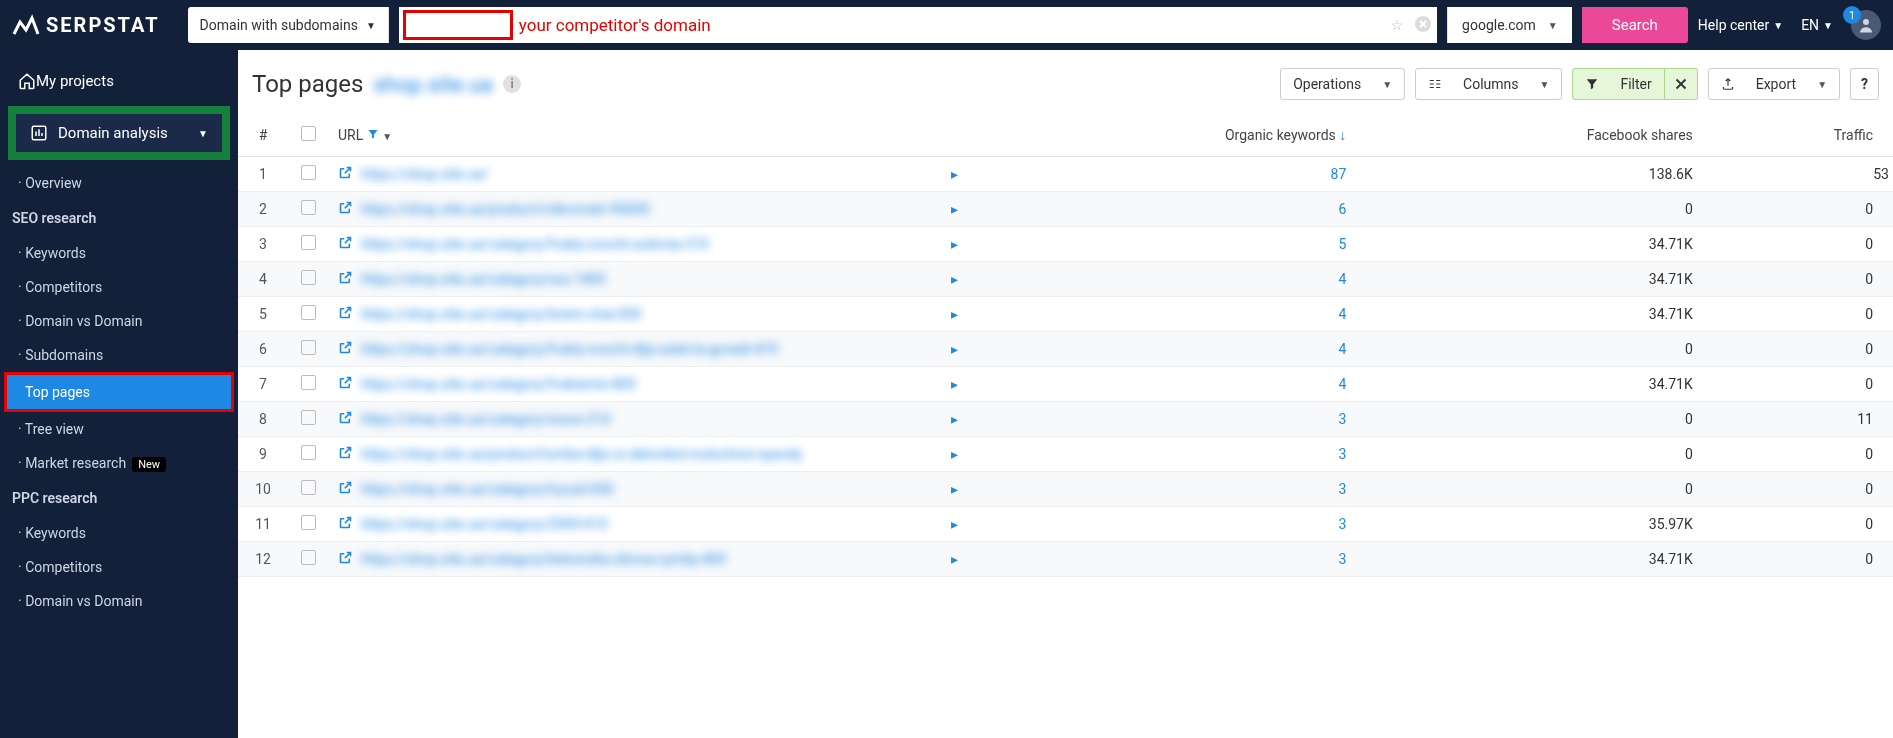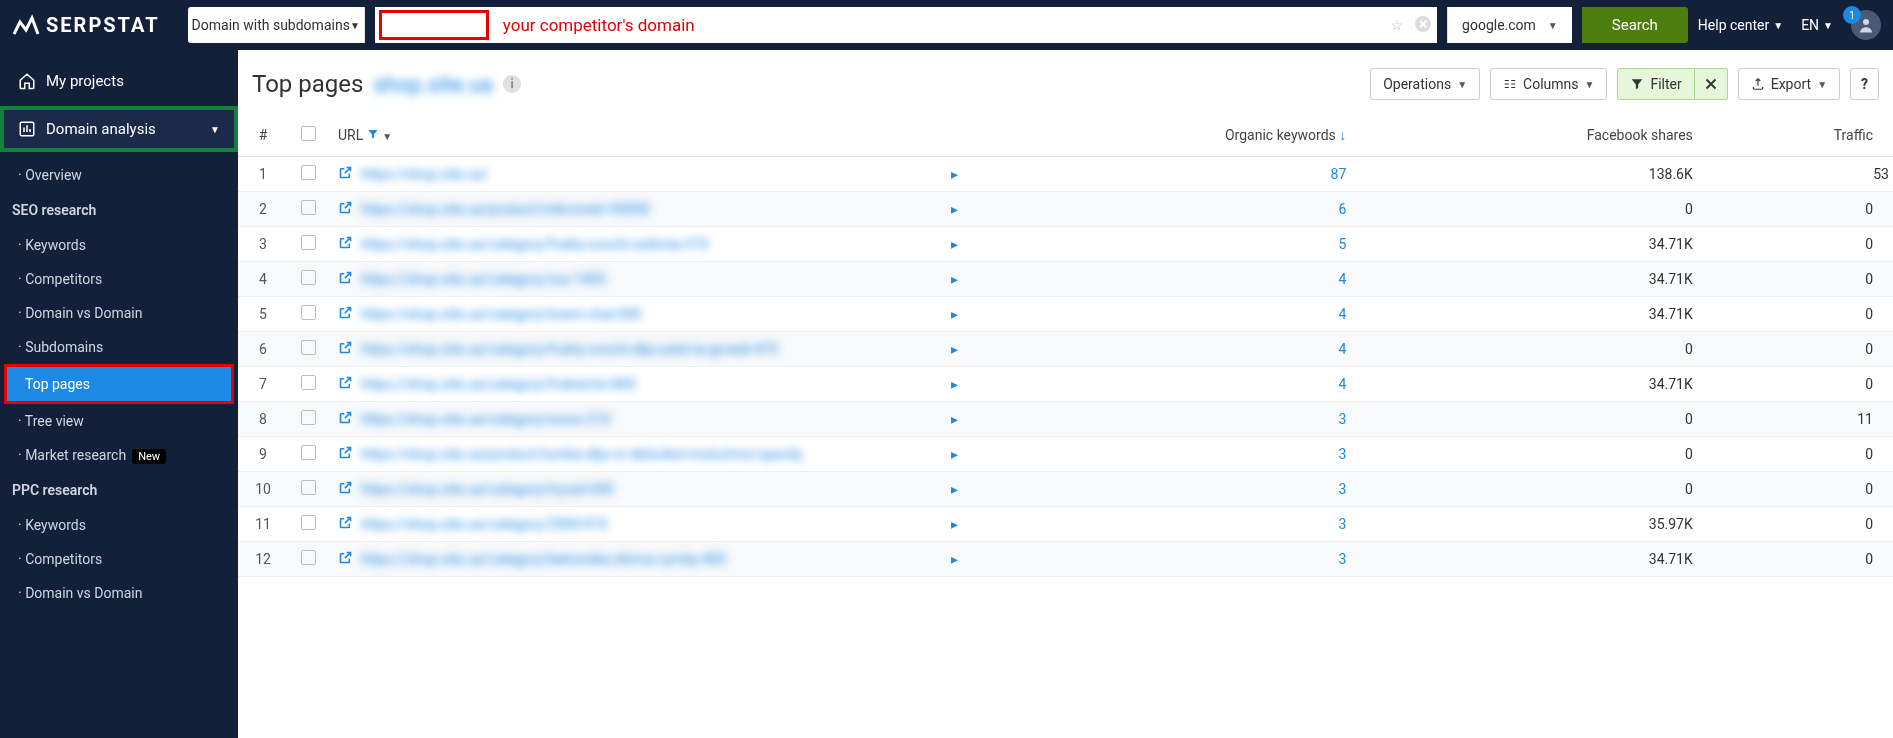--- a/index.html
+++ b/index.html
@@ -1,52 +1,52 @@
 <!DOCTYPE html>
 <html><head>
 <meta charset="utf-8">
 <style>
   *{box-sizing:border-box;margin:0;padding:0;font-family:-apple-system,BlinkMacSystemFont,"Segoe UI",Roboto,sans-serif}
   body{background:#fff;color:#333;font-size:14px;width:1893px}
   .topbar{display:flex;align-items:center;background:#13203a;height:50px;padding:0 12px;gap:10px}
   .logo{display:flex;align-items:center;gap:6px;color:#fff;font-weight:700;letter-spacing:2px;font-size:20px;margin-right:18px}
   .logo svg{height:22px}
-  .selector{display:flex;align-items:center;background:#fff;border-radius:3px 0 0 3px;height:36px;padding:0 4px;gap:0;cursor:pointer;border-right:1px solid #e0e0e0}
+  .selector{display:flex;align-items:center;background:#fff;border-radius:3px 0 0 3px;height:36px;padding:0 12px;gap:8px;cursor:pointer;border-right:1px solid #e0e0e0}
   .selector span{color:#333}
   .searchbox{display:flex;align-items:center;background:#fff;height:36px;flex:1;border-radius:0}
   .domain-input{border:3px solid #e60000;height:30px;width:110px;margin-left:4px}
-  .hint-text{color:#e60000;font-size:17px;margin-left:14px}
+  .hint-text{color:#e60000;font-size:17px;margin-left:6px}
   .searchbox .spacer{flex:1}
   .star-ico,.clear-ico{color:#bbb;margin:0 6px;cursor:pointer}
   .engine-sel{display:flex;align-items:center;background:#fff;height:36px;padding:0 14px;gap:12px;border-left:1px solid #e0e0e0;cursor:pointer}
-  .search-btn{background:#4d7c0f;color:#fff;border:none;height:36px;padding:0 30px;border-radius:0 3px 3px 0;font-size:15px;cursor:pointer}
+  .search-btn{background:#ec4899;color:#fff;border:none;height:36px;padding:0 30px;border-radius:0 3px 3px 0;font-size:15px;cursor:pointer}
   .tb-right{display:flex;align-items:center;gap:18px;margin-left:auto;color:#fff}
   .tb-link{display:flex;align-items:center;gap:4px;cursor:pointer;font-size:14px}
   .avatar-wrap{position:relative}
   .avatar{width:30px;height:30px;border-radius:50%;background:#4a5a75;display:flex;align-items:center;justify-content:center}
   .badge{position:absolute;top:-4px;left:-8px;background:#1e88e5;color:#fff;border-radius:50%;width:18px;height:18px;font-size:11px;display:flex;align-items:center;justify-content:center}
 
   .shell{display:flex;height:calc(738px - 50px)}
   .sidebar{width:238px;background:#13203a;color:#cfd6e4;padding-top:12px;flex-shrink:0}
-  .side-top{display:flex;align-items:center;gap:10px;padding:10px 18px;color:#fff;font-size:15px;cursor:pointer}
-  .side-block{border:4px solid #15803d;margin:6px 0}
+  .side-top{display:flex;align-items:center;padding:10px 18px;color:#fff;font-size:15px;cursor:pointer}
+  .side-block{border:8px solid #15803d;margin:6px 8px}
   .side-head{display:flex;align-items:center;gap:10px;padding:10px 14px;background:#1a2a48;color:#fff;font-size:15px;cursor:pointer}
   .side-head .exp{margin-left:auto}
   .side-cat{padding:10px 12px;color:#cfd6e4;font-weight:600;font-size:14px}
   .side-item{padding:9px 12px 9px 18px;color:#cfd6e4;font-size:14px;cursor:pointer}
   .side-item.active{background:#1e88e5;color:#fff;border:3px solid #e60000;margin:0 4px}
   .new-badge{background:#000000;color:#fff;font-size:11px;padding:1px 6px;border-radius:3px;margin-left:6px}
 
   .main{flex:1;overflow:auto;padding:18px 0 0 0}
   .page-head{display:flex;align-items:center;padding:0 14px 14px 14px;gap:10px}
   .page-title{font-size:24px;font-weight:400;color:#333}
   .blurred-domain{filter:blur(4px);color:#1e88e5;font-size:22px}
   .info-ico{width:18px;height:18px;border-radius:50%;background:#e0e0e0;color:#888;display:inline-flex;align-items:center;justify-content:center;font-size:12px;font-weight:700}
   .toolbar{display:flex;gap:10px;margin-left:auto}
-  .tbtn{display:flex;align-items:center;gap:6px;border:1px solid #ccc;background:#fff;padding:7px 12px;border-radius:3px;cursor:pointer;font-size:14px;color:#333}
+  .tbtn{display:flex;align-items:center;gap:21px;border:1px solid #ccc;background:#fff;padding:7px 12px;border-radius:3px;cursor:pointer;font-size:14px;color:#333}
   .tbtn.filter{background:#e6f7d9;border-color:#a8d88a}
   .tbtn.fx{padding:7px 10px}
   .tbtn.help{padding:7px 10px;font-weight:700}
 
   table{width:100%;border-collapse:collapse}
   thead th{text-align:left;font-weight:400;color:#444;padding:12px 10px;border-bottom:1px solid #e5e5e5;font-size:14px;background:#fff}
   thead th.r{text-align:right}
   tbody td{padding:8px 10px;border-bottom:1px solid #eee;font-size:14px;vertical-align:middle}
   tbody tr:nth-child(even){background:#f7f9fb}
   td.idx{text-align:center;color:#555;width:50px}

